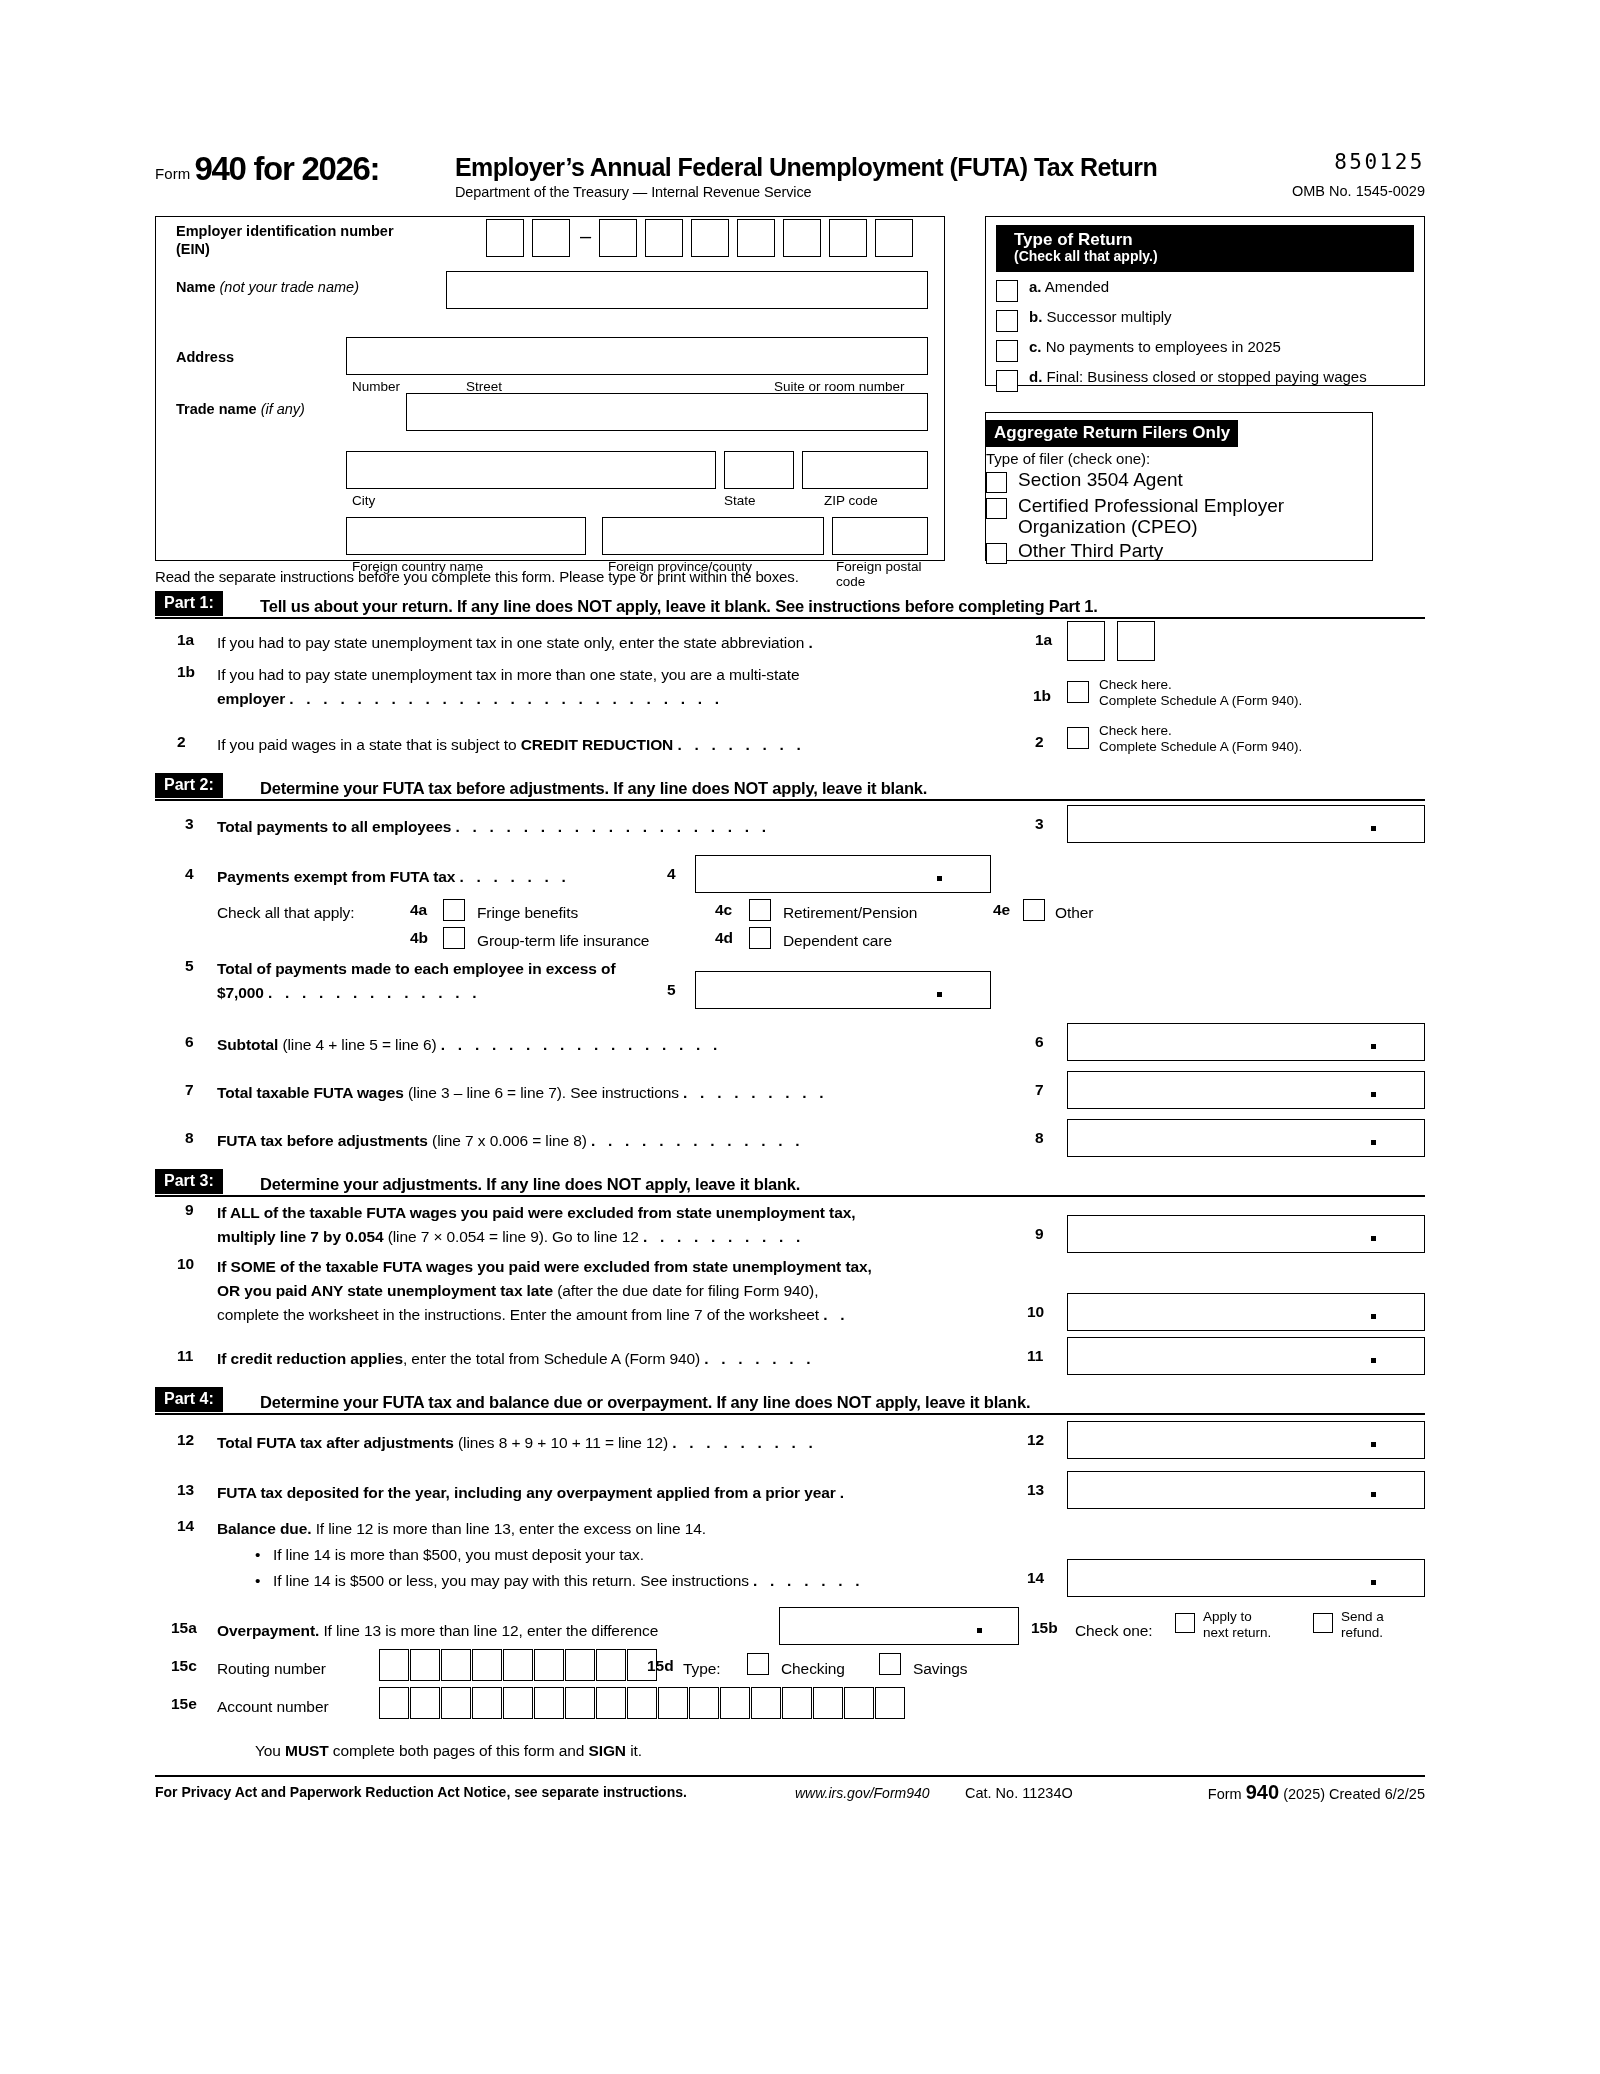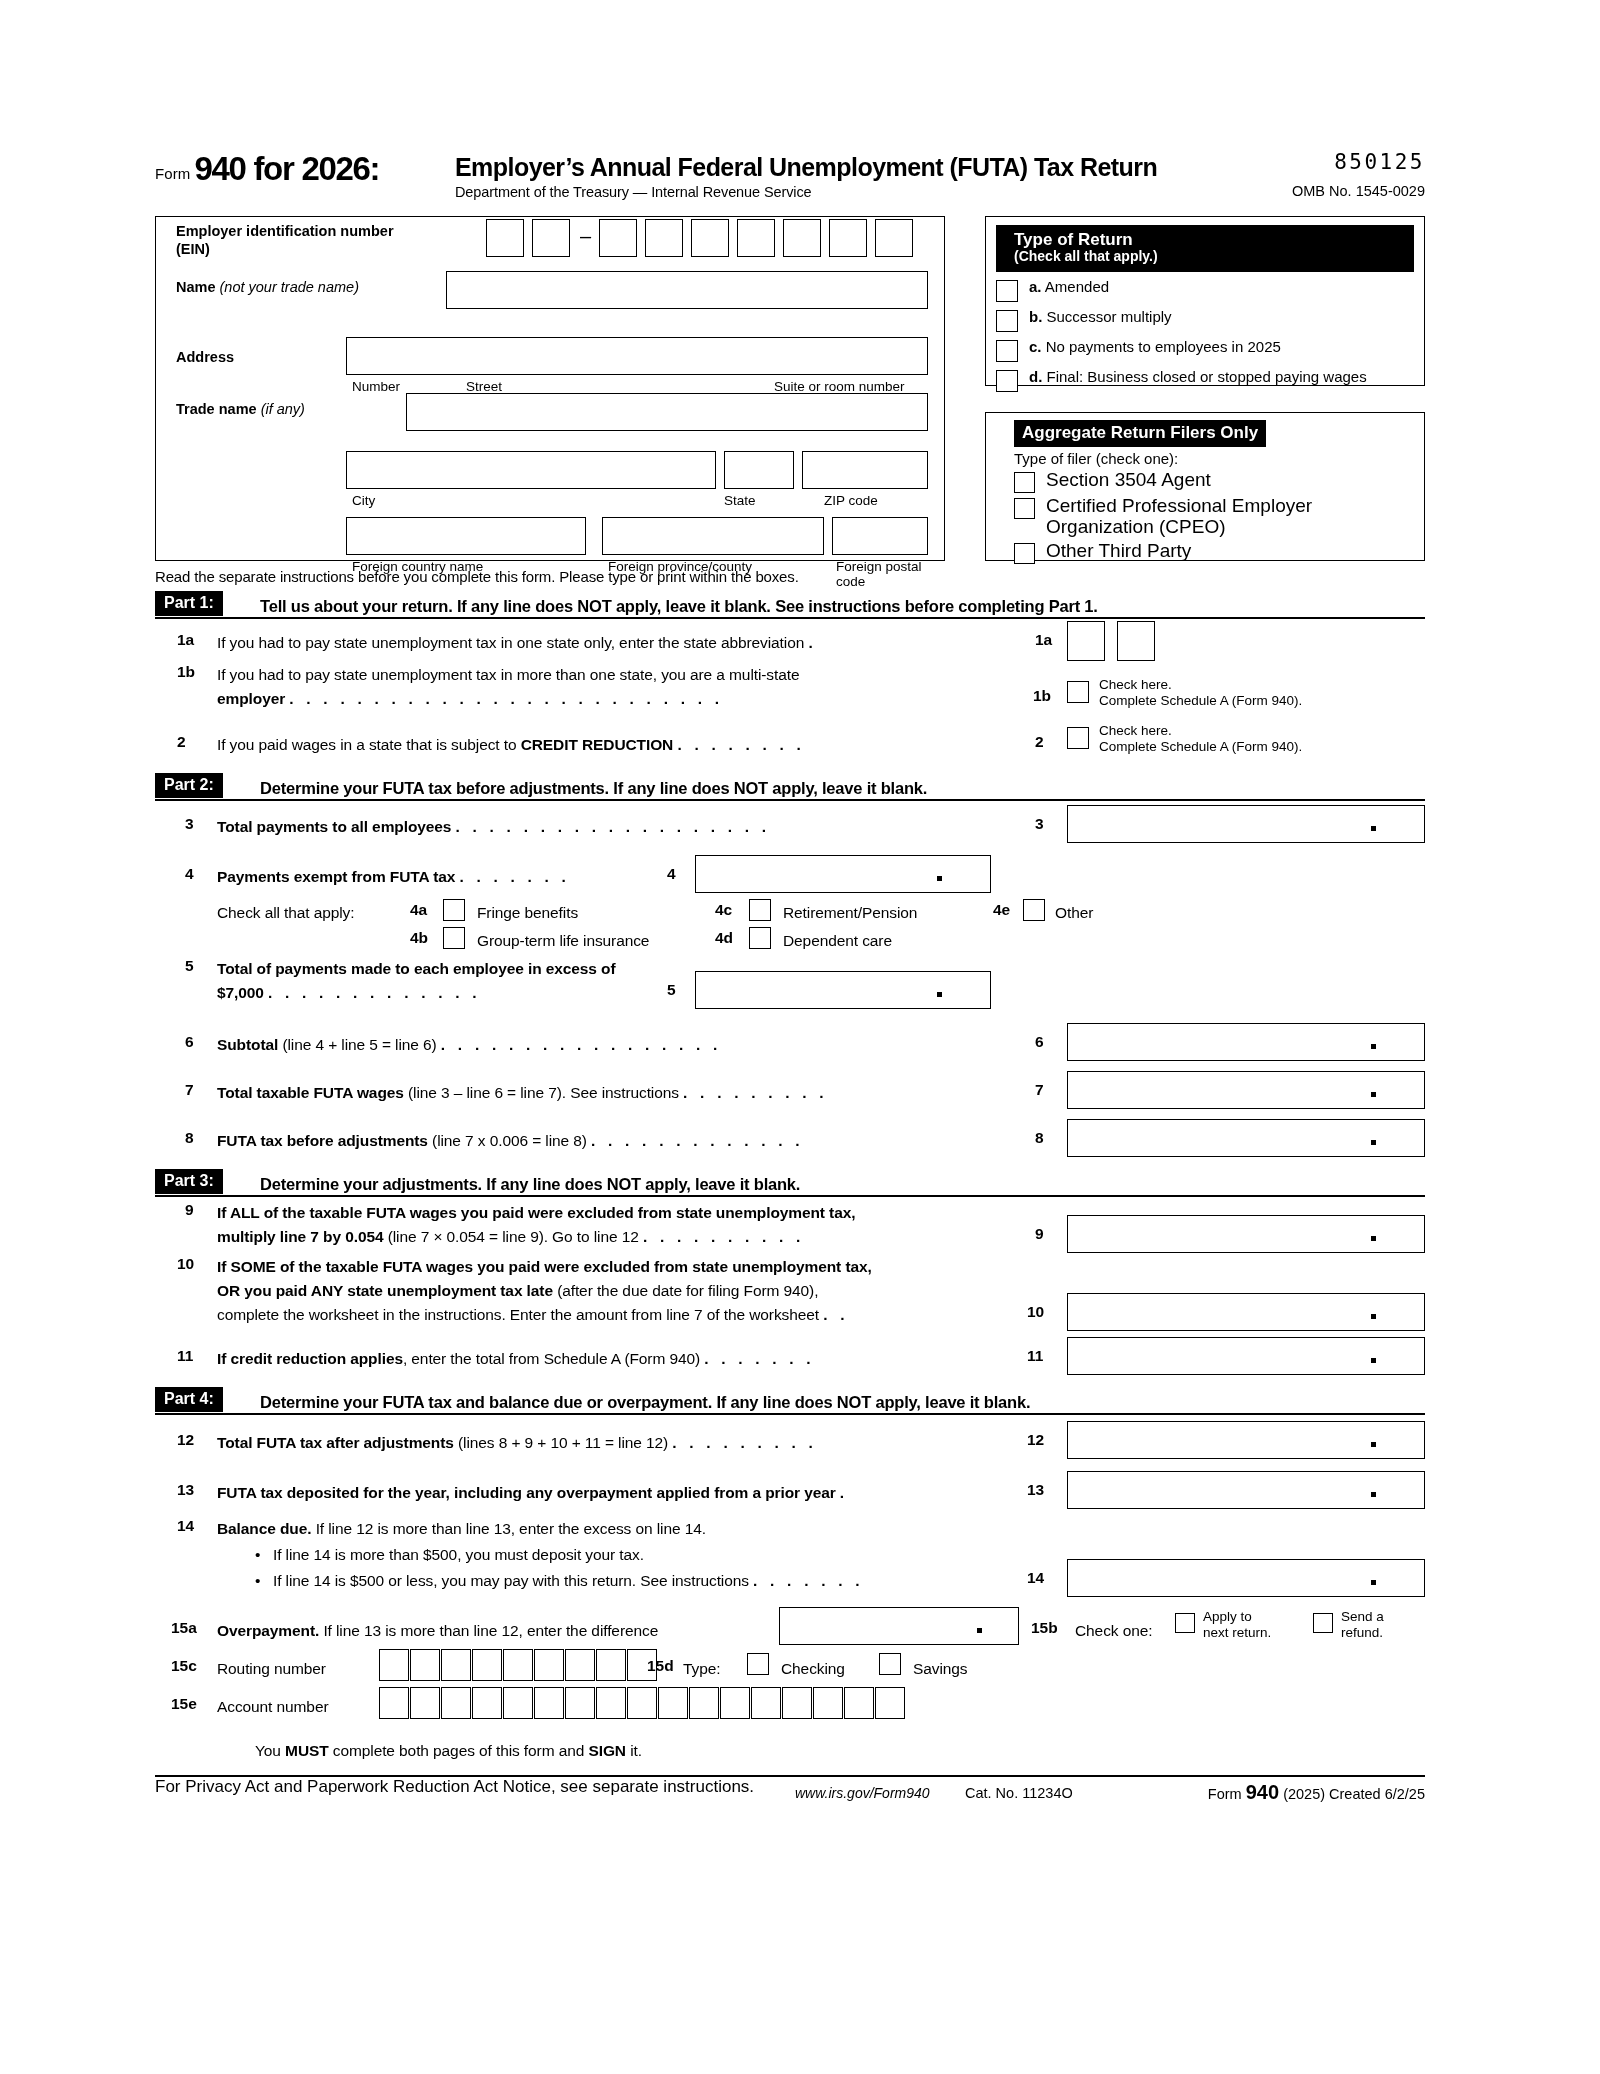--- a/index.html
+++ b/index.html
@@ -48,21 +48,21 @@
   .rbox { position:absolute; border:1.6px solid #000; background:#fff; }
   .blackbar { background:#000; color:#fff; font-weight:bold; }
   .tor { left:830px; top:0px; width:440px; height:170px; padding:8px 10px; }
   .tor .bar { font-size:17px; padding:5px 18px 7px; line-height:1.12; }
   .tor .bar small { display:block; font-size:14px; font-weight:bold; }
   .cb { width:22px; height:22px; border:1.4px solid #000; display:inline-block; background:#fff; flex:none; }
   .optrow { display:flex; align-items:flex-start; margin-top:7px; }
   .optrow .cb { margin-right:11px; margin-top:1px; }
   .optrow .ot { font-size:15px; line-height:1.12; }
   .optrow .ot b { font-weight:bold; }
-  .agg { left:830px; top:196px; width:440px; height:149px; padding:7px 28px 6px; }
+  .agg { left:830px; top:196px; width:388px; height:149px; padding:7px 0 6px; }
   .agg .bar { font-size:17px; padding:3px 8px 4px; display:inline-block; }
   .agg .tf { font-size:15px; margin-top:3px; }
   .aggrow { display:flex; align-items:flex-start; margin-top:3px; }
   .aggrow .cb { margin-right:11px; margin-top:2px; width:21px; height:21px; }
   .aggrow .ot { font-size:19px; line-height:1.1; }
 
   
   .partbar { position:relative; height:28px; margin-top:6px; border-bottom:2.5px solid #000; }
   .partbar .tag { position:absolute; left:0; top:0; background:#000; color:#fff; font-weight:bold; font-size:16px; padding:3px 9px 4px; }
   .partbar .txt { position:absolute; left:105px; top:3px; font-weight:bold; font-size:16.5px; letter-spacing:-.2px; }
@@ -73,21 +73,21 @@
   .txt { position:absolute; font-size:15.5px; line-height:1.5; letter-spacing:-.1px; }
   .txt b { font-weight:bold; }
   .dots { letter-spacing:4.2px; font-weight:bold; }
   .rnum { position:absolute; font-weight:bold; font-size:15.5px; }
   .amt { position:absolute; border:1.6px solid #000; background:#fff; height:38px; }
   .amt .dot { position:absolute; right:48px; bottom:11px; width:5px; height:5px; background:#000; }
 
   .chkhere { position:absolute; font-size:13.5px; line-height:1.18; }
 
   .footline { margin-top:6px; border-top:2.6px solid #000; padding-top:6px; position:relative; height:30px; }
-  .f1 { position:absolute; left:0; top:0; font-size:17px; font-weight:normal; }
+  .f1 { position:absolute; left:0; top:7px; font-size:14px; font-weight:bold; }
   .f2 { position:absolute; left:640px; top:8px; font-size:14px; font-style:italic; }
   .f3 { position:absolute; left:810px; top:8px; font-size:14.5px; }
   .f4 { position:absolute; right:0; top:4px; font-size:14.5px; white-space:nowrap; }
   .f4 .b940 { font-weight:bold; font-size:20px; }
 </style>
 </head>
 <body>
 
 <div class="page">
 <div class="sheet">

